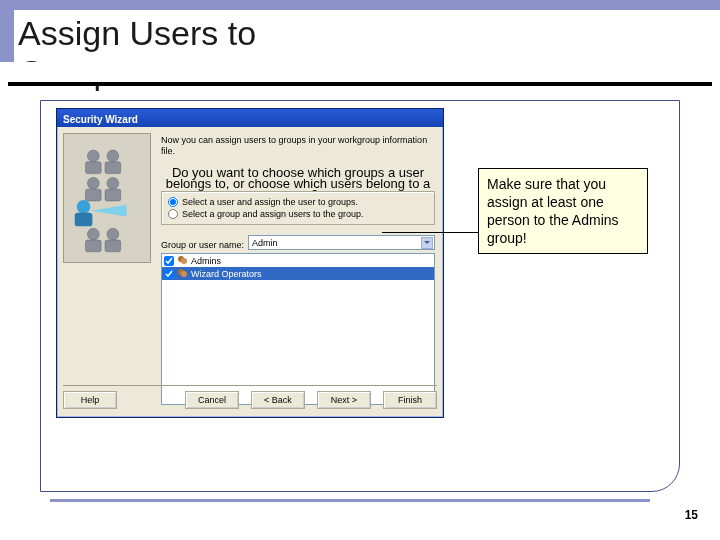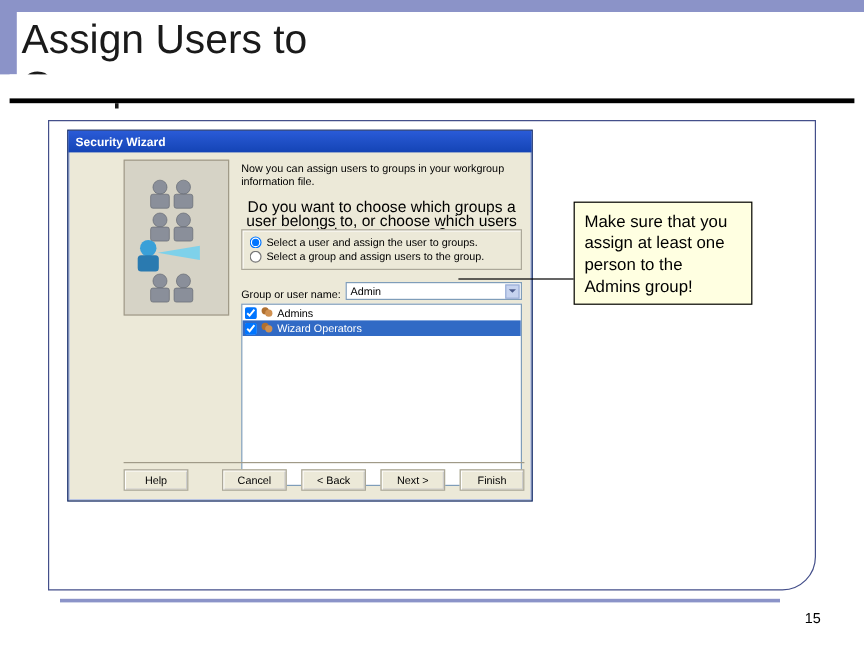--- a/index.html
+++ b/index.html
@@ -36,22 +36,22 @@
     border: 1px solid #444f8a;
     border-radius: 0 0 28px 0;
   }
   .footer-accent {
     position: absolute;
     left: 50px; bottom: 38px; width: 600px; height: 3px;
     background: #8b93c8;
   }
   .page-num {
     position: absolute;
-    right: 36px; bottom: 18px;
-    font-size: 12px; font-weight: normal; color: #000;
+    right: 22px; bottom: 18px;
+    font-size: 12px; font-weight: bold; color: #000;
   }
 
   
   .dialog {
     position: absolute;
     left: 56px; top: 108px;
     width: 388px; height: 310px;
     background: #ece9d8;
     border: 1px solid #0a246a;
     box-shadow: 0 0 0 1px #a6b8e6 inset;
@@ -65,21 +65,20 @@
     color: #fff;
     font-weight: bold;
     font-size: 10px;
     padding: 2px 6px;
     display: flex; align-items: flex-end;
   }
   .dlg-body {
     position: relative;
     padding: 6px;
     height: calc(100% - 18px);
-    margin-left: 40px;
   }
   .wiz-img {
     position: absolute;
     left: 6px; top: 6px;
     width: 88px; height: 130px;
     background: #d6d3c6;
     border: 1px solid #a09a88;
   }
   .wiz-img svg { width: 100%; height: 100%; }
   .desc1 {
@@ -171,21 +170,21 @@
     min-width: 54px;
     display: flex; align-items: center; justify-content: center;
     cursor: default;
   }
   .btn-row .spacer { flex: 1; }
 
   
   .callout {
     position: absolute;
     left: 478px; top: 168px;
-    width: 149px;
+    width: 170px;
     background: #ffffe1;
     border: 1px solid #000;
     padding: 6px 8px;
     font-size: 14px;
     line-height: 18px;
   }
   .callout-line {
     position: absolute;
     left: 382px; top: 232px;
     width: 100px; height: 1px;

